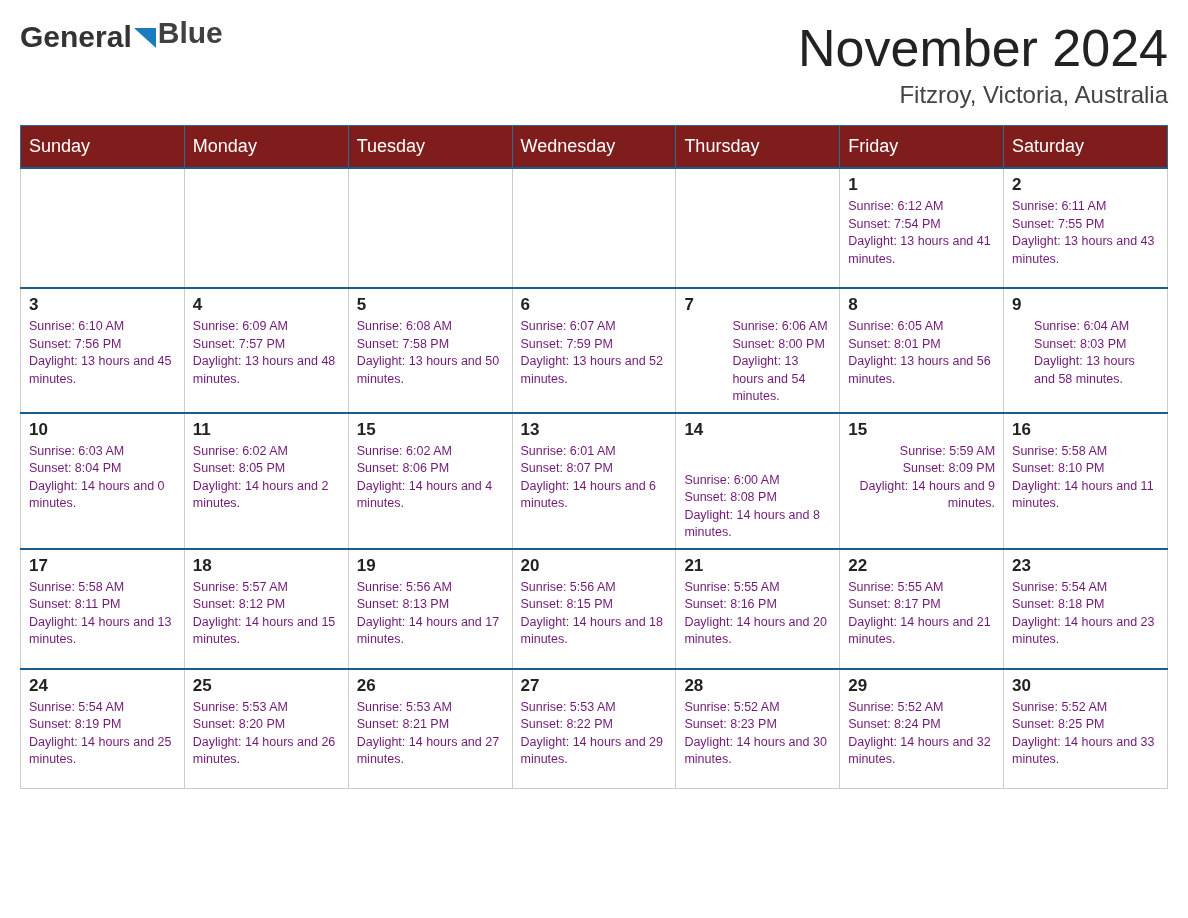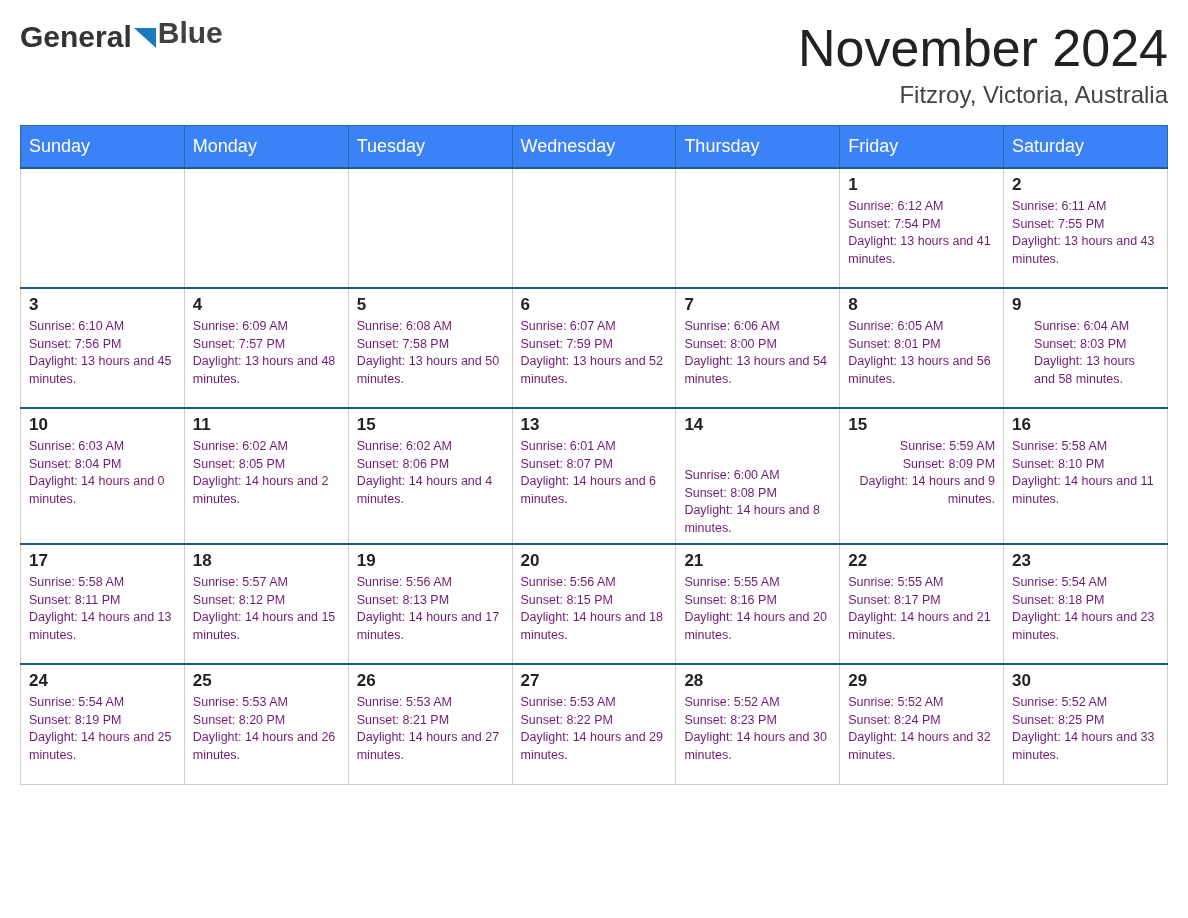--- a/index.html
+++ b/index.html
@@ -30,21 +30,21 @@
       color: #444;
       font-weight: normal;
       margin-top: 4px;
     }
     .calendar {
       width: 100%;
       border-collapse: collapse;
       border: 1px solid #aaa;
     }
     .calendar th {
-      background-color: #3b82f6;
+      background-color: #7f1d1d;
       color: #ffffff;
       font-size: 18px;
       font-weight: normal;
       padding: 10px 8px;
       text-align: left;
       border: 1px solid #2a6c9a;
     }
     .calendar td {
       vertical-align: top;
       border: 1px solid #cccccc;
@@ -166,21 +166,21 @@
 Daylight: 13 hours and 50 minutes.</div>
         </td>
         <td>
           <span class="day-number">6</span>
           <div class="day-info" style="white-space: pre-line;">Sunrise: 6:07 AM
 Sunset: 7:59 PM
 Daylight: 13 hours and 52 minutes.</div>
         </td>
         <td>
           <span class="day-number">7</span>
-          <div class="day-info" style="white-space: pre-line;">Sunrise: 6:06 AM
+          <div class="day-info" style="white-space: pre-line; margin-left: 48px;">Sunrise: 6:06 AM
 Sunset: 8:00 PM
 Daylight: 13 hours and 54 minutes.</div>
         </td>
         <td>
           <span class="day-number">8</span>
           <div class="day-info" style="white-space: pre-line;">Sunrise: 6:05 AM
 Sunset: 8:01 PM
 Daylight: 13 hours and 56 minutes.</div>
         </td>
         <td>

